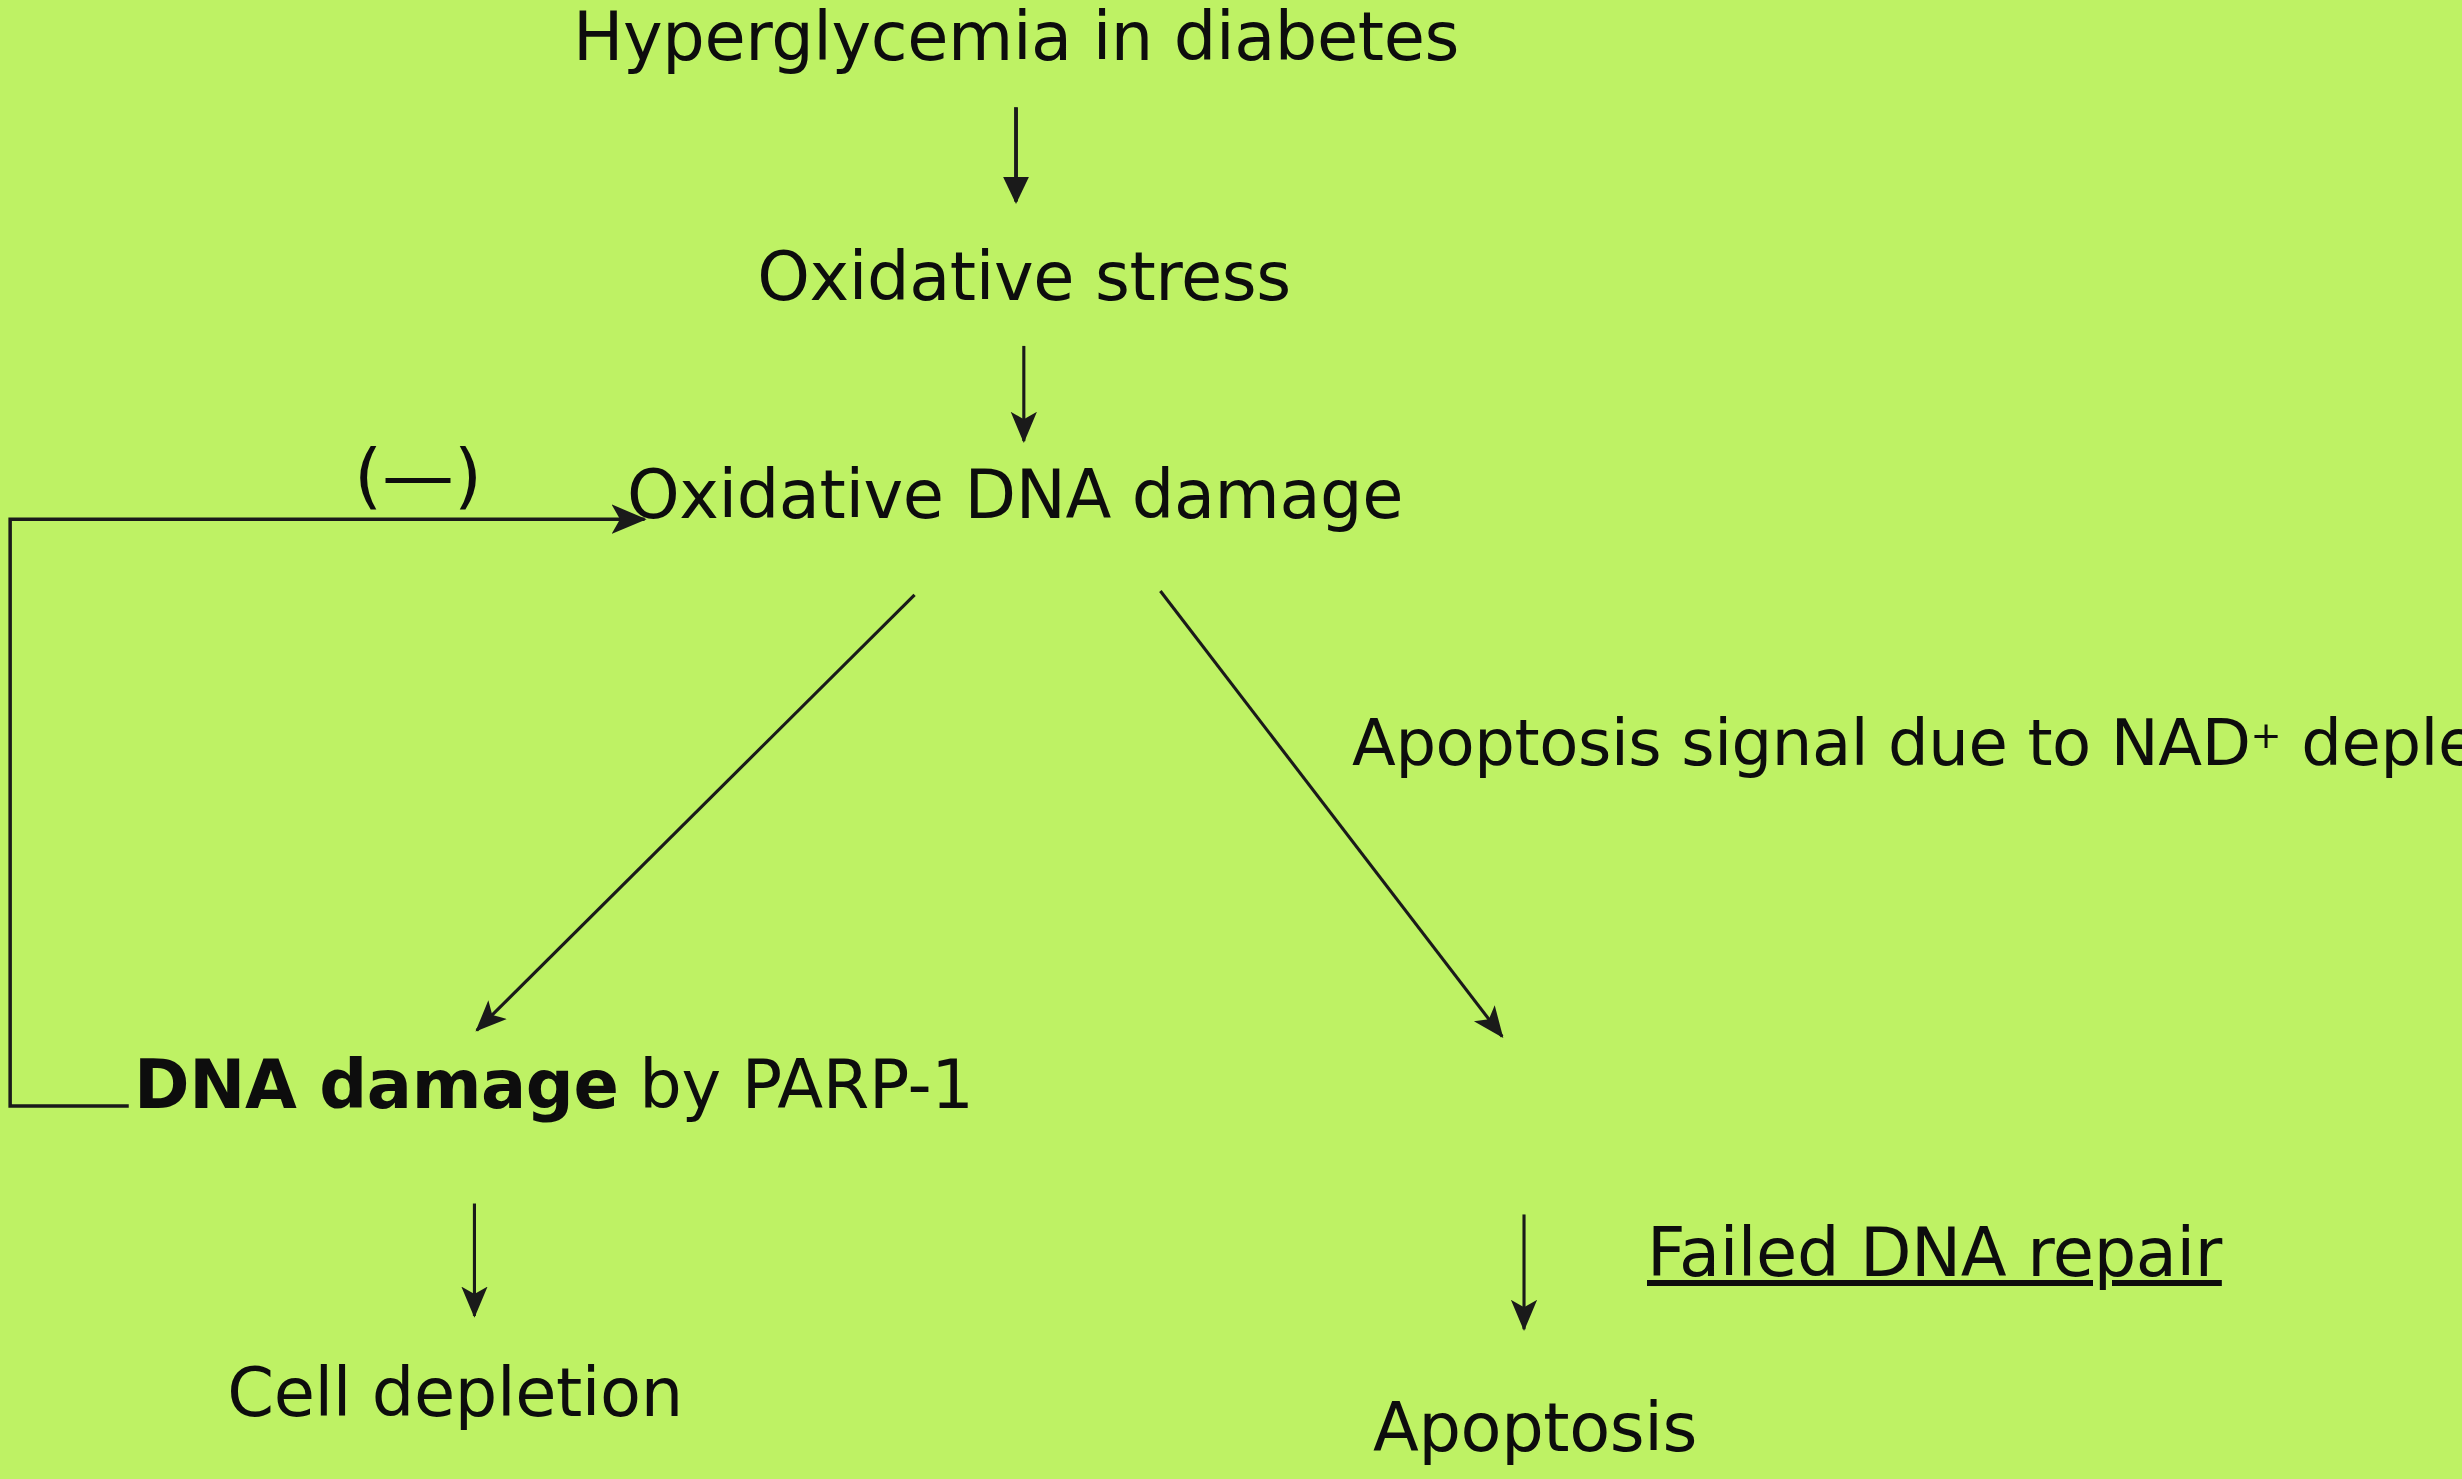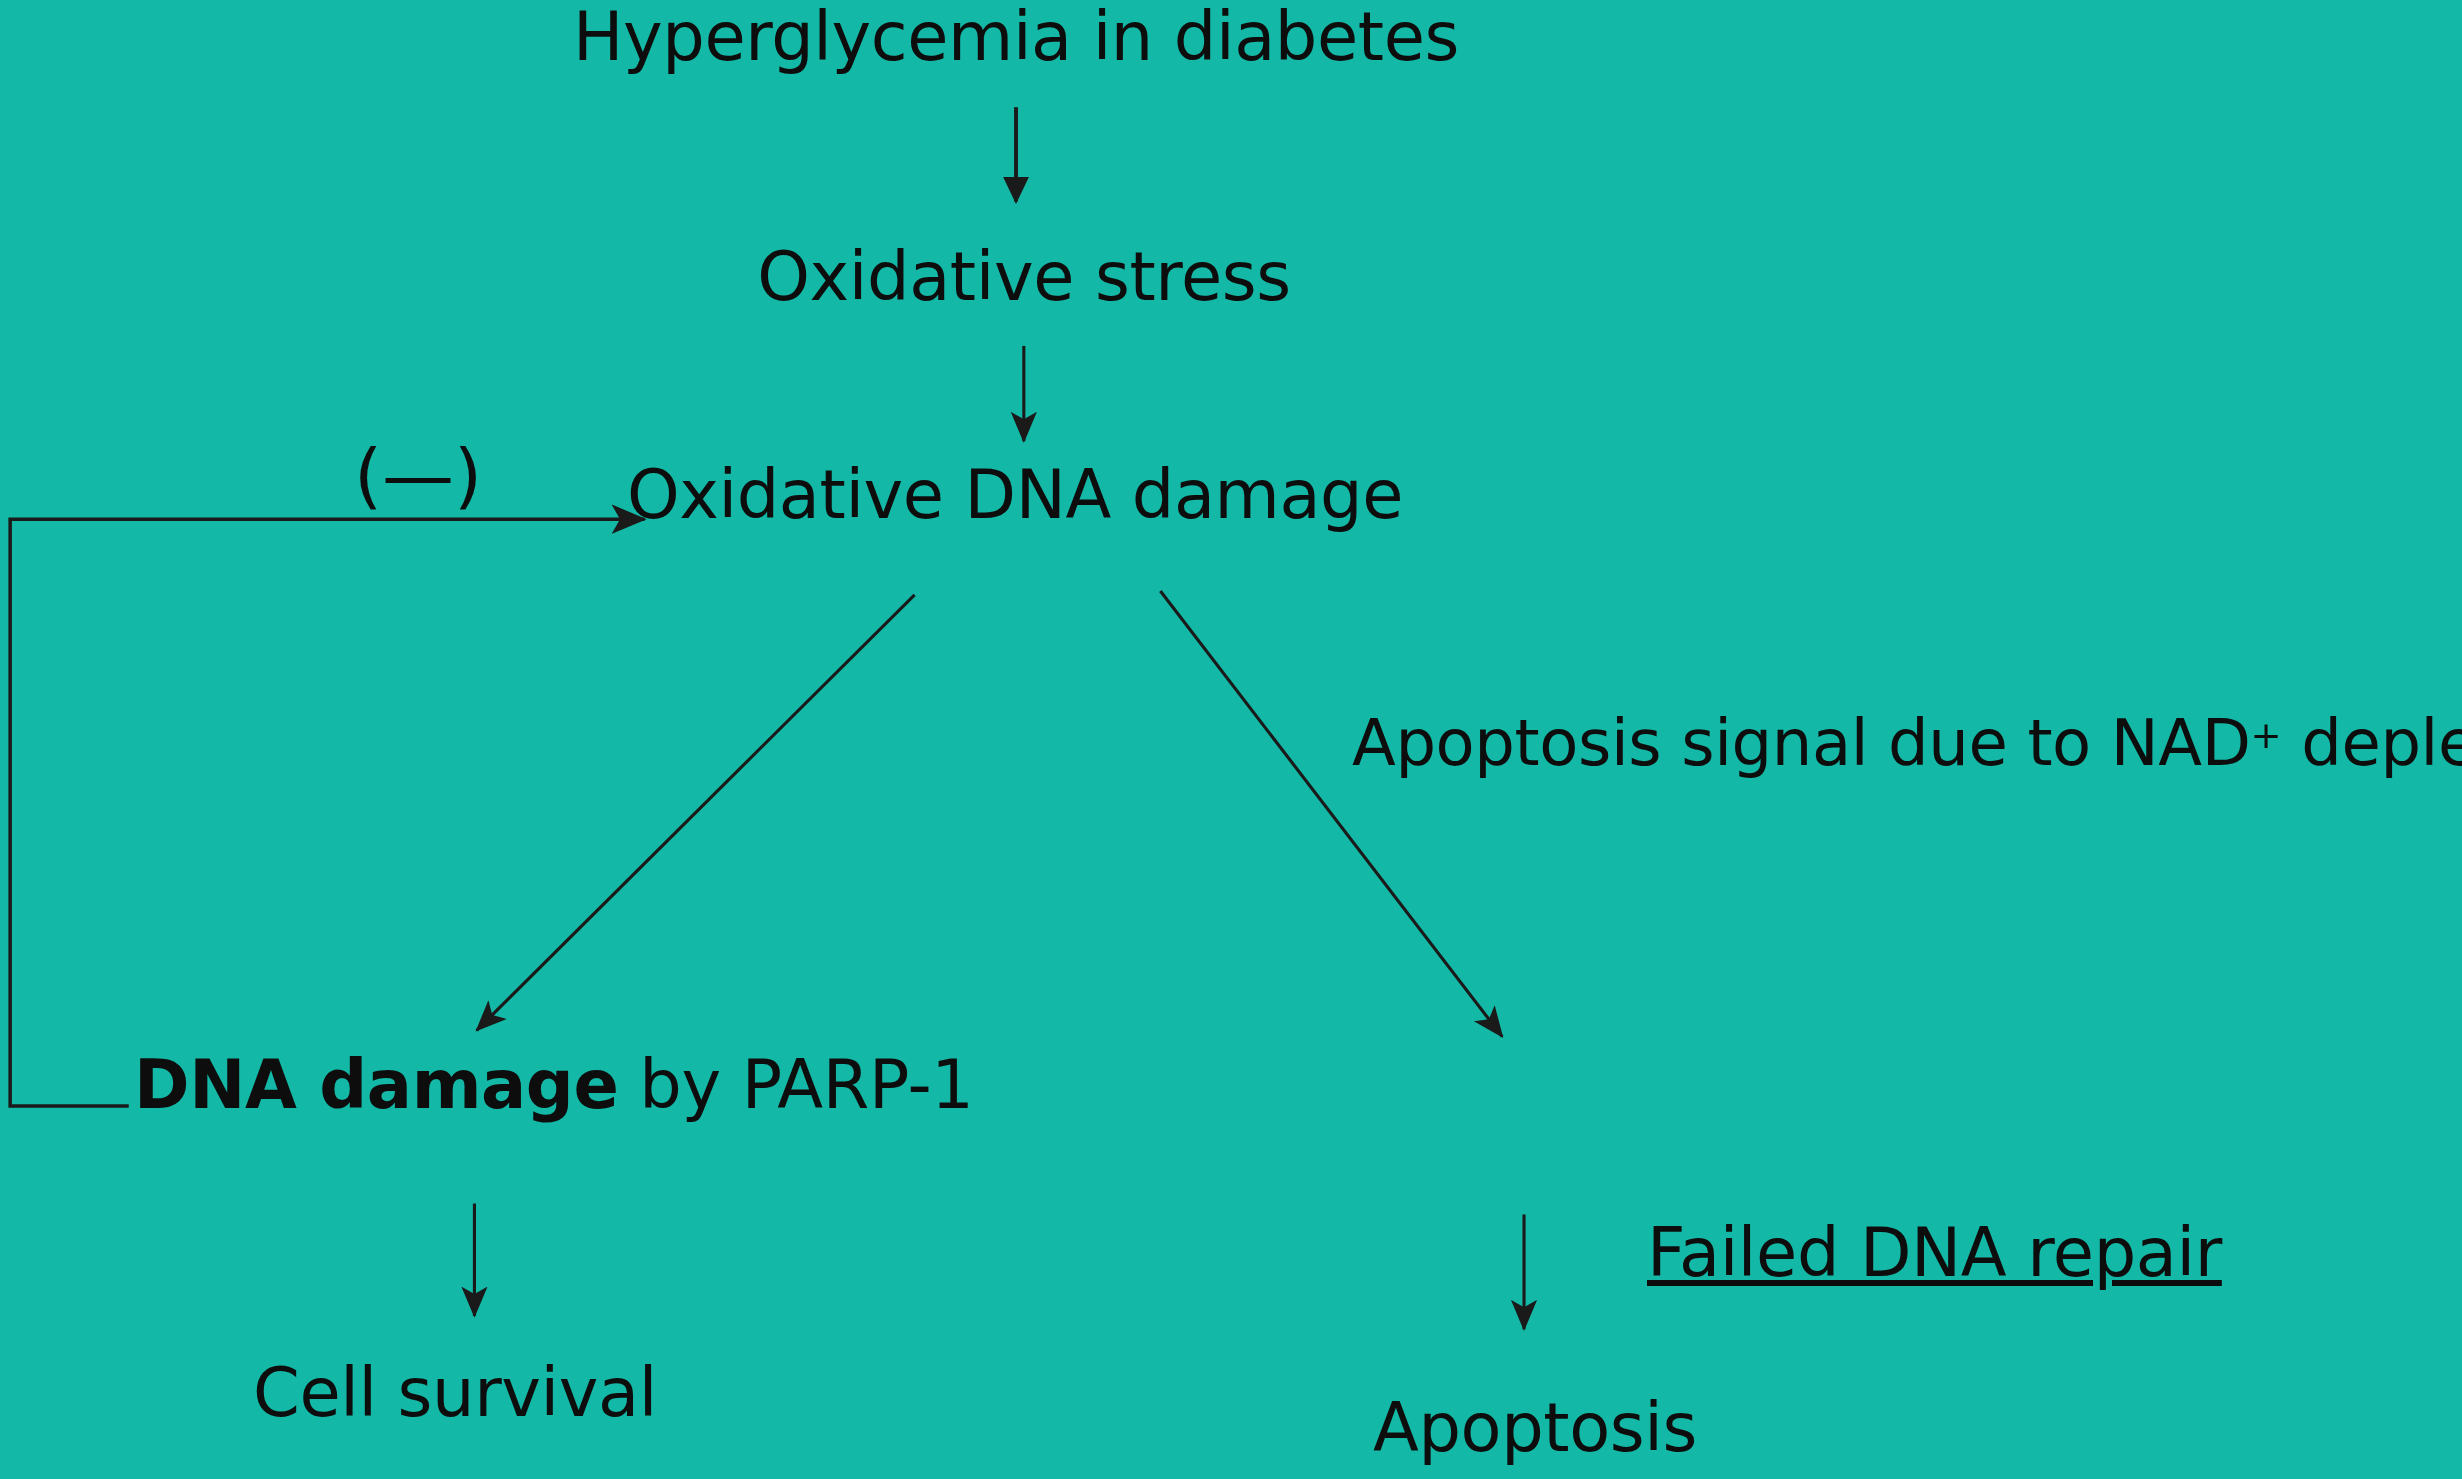--- a/index.html
+++ b/index.html
@@ -4,21 +4,21 @@
 <style>
   html, body {
     margin: 0;
     padding: 0;
     background: #ffffff;
   }
   #diagram-root {
     position: relative;
     width: 2462px;
     height: 1480px;
-    background: #14b8a6;
+    background: #bef264;
     overflow: hidden;
     font-family: "DejaVu Sans", "Liberation Sans", sans-serif;
   }
   #flow-svg {
     position: absolute;
     left: 0;
     top: 0;
     width: 2462px;
     height: 1480px;
   }
@@ -87,21 +87,21 @@
 
   <div class="node-label centered sz-main" style="left:1016px; top:2.3px;">Hyperglycemia in diabetes</div>
 
   <div class="node-label centered sz-main" style="left:1015px; top:460px;">Oxidative DNA damage</div>
 
   <div class="node-label centered sz-main" style="left:1024px; top:242px;">Oxidative stress</div>
 
   <div class="node-label sz-main" style="left:134px; top:1050px;"><span class="bold">DNA damage</span><span> by PARP-1</span></div>
 
 
-  <div class="node-label centered sz-main" style="left:455px; top:1358px;">Cell survival</div>
+  <div class="node-label centered sz-main" style="left:455px; top:1358px;">Cell depletion</div>
 
   <div class="node-label centered sz-main" style="left:1535px; top:1393px;">Apoptosis</div>
 
   <div class="minus-sign" style="left:418px; top:433px;">(—)</div>
 
   <div class="node-label centered sz-main two-line" style="left:460px; top:659px;"><br></div>
 
   <div class="node-label sz-edge" style="left:1352px; top:710px;"><span>Apoptosis signal due to NAD</span><sup>+</sup><span> depletion</span></div>
 
   <div class="node-label sz-main" style="left:1647px; top:1218px;text-decoration:underline;">Failed DNA repair</div>

